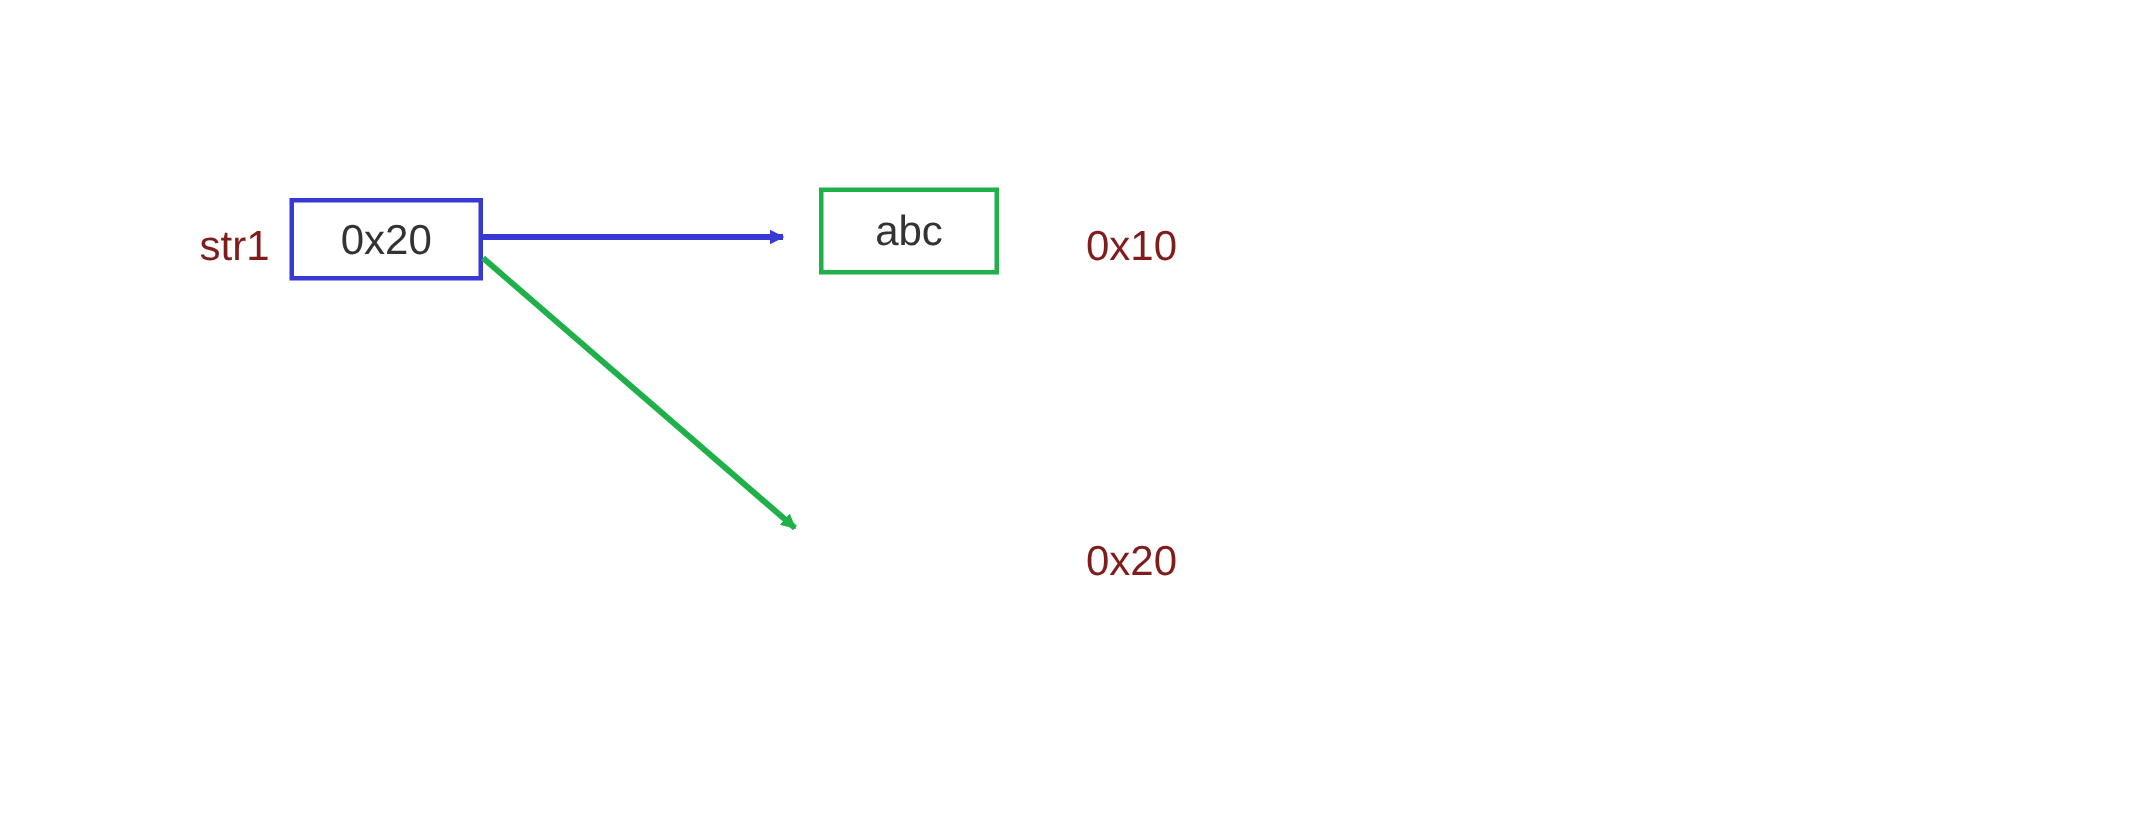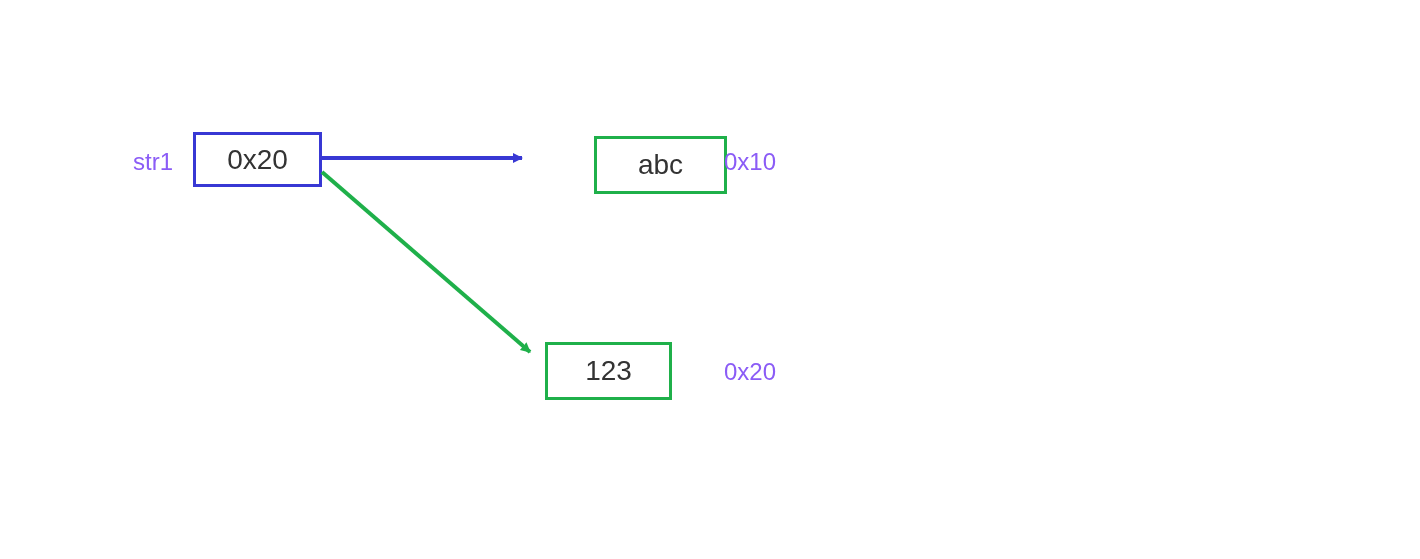--- a/index.html
+++ b/index.html
@@ -12,22 +12,22 @@
     }
     .diagram-container {
       position: absolute;
       top: 0;
       left: 0;
       width: 100%;
       height: 100%;
     }
     .label {
       position: absolute;
-      font-size: 24px;
-      color: #8b5cf6;
+      font-size: 28px;
+      color: #7f1d1d;
     }
     .box {
       position: absolute;
       border: 3px solid;
       display: flex;
       align-items: center;
       justify-content: center;
       font-size: 28px;
       color: #333;
       background: #fff;
@@ -43,29 +43,26 @@
 <body>
 
 <div class="diagram-container">
 
   <div class="label" style="left:133px; top:148px;">str1</div>
 
   <div class="box box-blue" style="left:193px; top:132px; width:129px; height:55px;">
     <span>0x20</span>
   </div>
 
-  <div class="box box-green" style="left:546px; top:136px; width:133px; height:58px;margin-left:48px;">
+  <div class="box box-green" style="left:546px; top:125px; width:120px; height:58px;">
     <span>abc</span>
   </div>
 
   <div class="label" style="left:724px; top:148px;">0x10</div>
 
-  <div class="box box-green" style="left:545px; top:342px; width:127px; height:58px;">
-    <span>123</span>
-  </div>
 
   <div class="label" style="left:724px; top:358px;">0x20</div>
 
   <svg class="arrow" style="left:0; top:0;" width="1420" height="559">
     <defs>
       <marker id="arrowBlue" markerWidth="12" markerHeight="12" refX="9" refY="5" orient="auto" markerUnits="userSpaceOnUse">
         <path d="M0,0 L10,5 L0,10 Z" fill="#3838d4"></path>
       </marker>
     </defs>
     <line x1="322" y1="158" x2="522" y2="158" stroke="#3838d4" stroke-width="4" marker-end="url(#arrowBlue)"></line>

